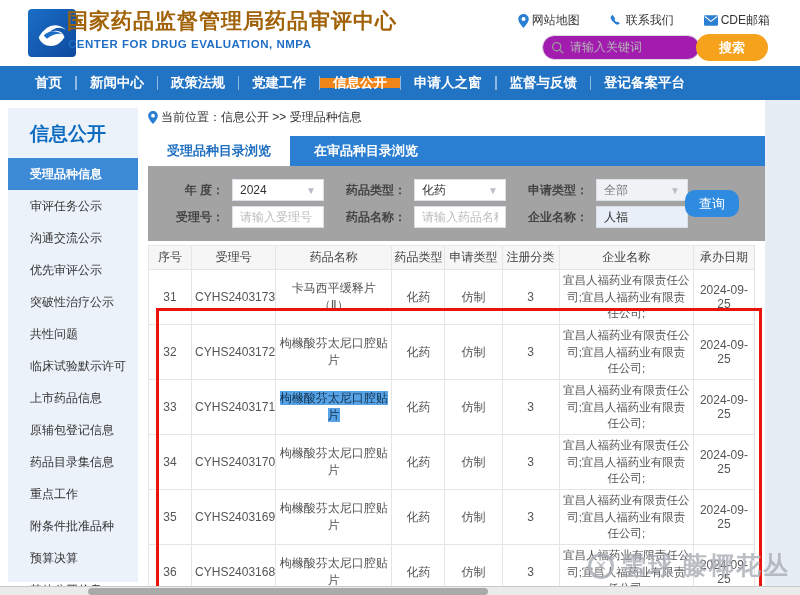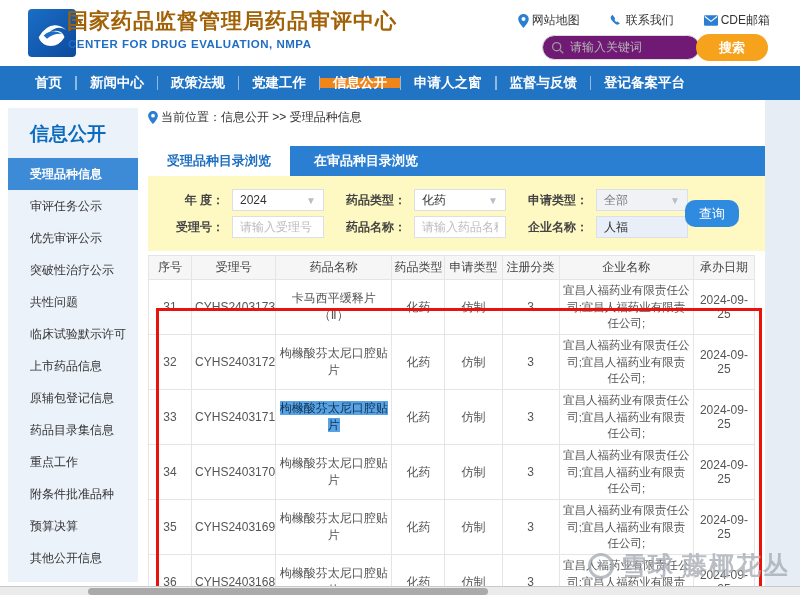--- a/index.html
+++ b/index.html
@@ -8,46 +8,46 @@
 
   
   .header { position:relative; height:66px; background:#fff; }
   .logo { position:absolute; left:28px; top:9px; width:48px; height:48px; border-radius:4px;
           background:linear-gradient(135deg,#1a6ec6,#0d4a9e); display:flex; align-items:center; justify-content:center; }
   .site-title { position:absolute; left:67px; top:7px; font-size:21px; font-weight:bold; color:#a16207; letter-spacing:1px; }
   .site-subtitle { position:absolute; left:68px; top:38px; font-size:11.5px; font-weight:bold; color:#1f6ec5; letter-spacing:.5px; }
   .quick-links { position:absolute; top:12px; right:30px; display:flex; gap:30px; }
   .quick-item { display:flex; align-items:center; gap:3px; font-size:12px; color:#333; cursor:pointer;text-align:center; }
   .searchbox { position:absolute; top:35px; right:100px; width:158px; height:25px; border:1px solid #ddd;
-               border-radius:13px; display:flex; align-items:center; padding:0 8px; gap:6px; background:#701a75; }
+               border-radius:13px; display:flex; align-items:center; padding:0 8px; gap:6px; background:#a21caf; }
   .searchbox .ph { font-size:12px; color:#b5b5b5; }
   .search-btn { position:absolute; top:34px; right:32px; width:72px; height:27px; background:#f6a21c; color:#fff;
                 border:none; border-radius:14px; font-size:13px; font-weight:bold; cursor:pointer; }
 
   
   .nav { display:flex; align-items:stretch; height:34px; background:#2173c4; padding:12px 22px; }
   .nav-item { display:flex; align-items:center; padding:0 13px; color:#fff; font-size:13.5px; font-weight:bold; cursor:pointer; white-space:nowrap; }
   .nav-item.active { background:#f08519; }
   .nav-sep { width:1px; height:14px; background:rgba(255,255,255,.5); align-self:center; }
 
   
   .sidebar { position:absolute; left:8px; top:108px; width:130px; height:474px; background:#ecf2fa; }
   .sidebar-title { color:#0d6bbf; font-size:19px; font-weight:bold; padding:13px 0 11px 22px; }
   .side-item { height:32px; line-height:32px; padding-left:22px; font-size:12px; color:#333; cursor:pointer; white-space:nowrap; }
   .side-item.active { background:#3d8ad6; color:#fff; font-weight:bold; }
 
   
   .main { position:absolute; left:148px; top:108px; width:617px; }
   .breadcrumb { display:flex; align-items:center; gap:3px; font-size:12px; color:#333; height:18px; }
-  .tabbar { margin-top:20px; height:30px; background:#2b7fd2; display:flex; }
+  .tabbar { margin-top:10px; height:30px; background:#2b7fd2; display:flex; }
   .tab { line-height:30px; text-align:center; font-size:13px; font-weight:bold; cursor:pointer; }
   .tab.active { width:142px; background:#fff; color:#1e6fc0; }
   .tab.plain { width:152px; color:#fff; }
 
-  .filters { position:relative; background:#fef9c3; padding:9px 0 9px 14px; }
+  .filters { position:relative; background:#a3a3a3; padding:9px 0 9px 14px; }
   .f-row { display:flex; align-items:center; height:24px; margin:3px 0; }
   .f-label { width:62px; text-align:right; font-size:12px; font-weight:bold; color:#444; margin-right:8px; white-space:nowrap; }
   .f-ctrl { width:92px; height:22px; border:1px solid #dcdfe6; background:#fff; display:flex; align-items:center;
             justify-content:space-between; padding:0 7px; font-size:12px; color:#333; margin-right:20px; cursor:pointer; }
   .f-ctrl .chev { color:#b9bec6; font-size:10px; }
   .f-ctrl.gray { background:#f0f2f5; color:#777; }
   .f-input { width:92px; height:22px; border:1px solid #dcdfe6; background:#fff; padding:0 7px; font-size:12px;
              color:#333; margin-right:20px; font-family:inherit; }
   .f-input::placeholder { color:#bcbcbc; }
   .f-input.filled { background:#e9eff8; }
@@ -145,20 +145,21 @@
     <div class="nav-item">监督与反馈</div>
     <div class="nav-sep"></div>
     <div class="nav-item">登记备案平台</div>
   </div>
 
 <div class="sidebar">
   <div class="sidebar-title">信息公开</div>
   <div id="sidebar-items">
       <div class="side-item active">受理品种信息</div>
       <div class="side-item">审评任务公示</div>
+      <div class="side-item">沟通交流公示</div>
       <div class="side-item">优先审评公示</div>
       <div class="side-item">突破性治疗公示</div>
       <div class="side-item">共性问题</div>
       <div class="side-item">临床试验默示许可</div>
       <div class="side-item">上市药品信息</div>
       <div class="side-item">原辅包登记信息</div>
       <div class="side-item">药品目录集信息</div>
       <div class="side-item">重点工作</div>
       <div class="side-item">附条件批准品种</div>
       <div class="side-item">预算决算</div>

